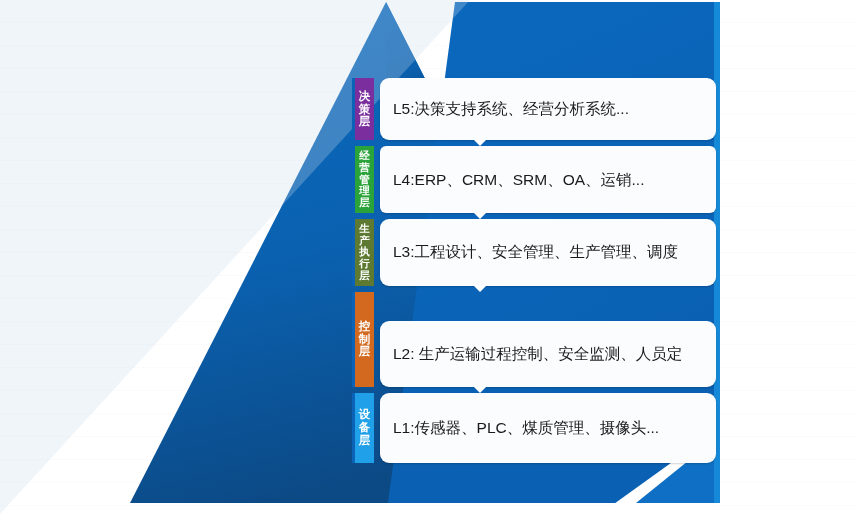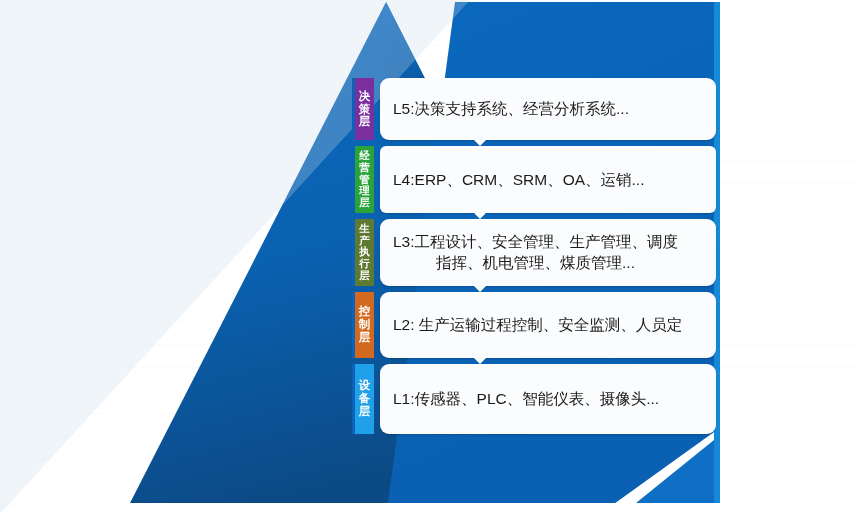--- a/index.html
+++ b/index.html
@@ -193,48 +193,47 @@
       <div class="tag" style="background:#5e7a32; border-left-color:#0b63b8; font-size:10.5px;">
         <span>生</span>
         <span>产</span>
         <span>执</span>
         <span>行</span>
         <span>层</span>
       </div>
       <div class="card" style="min-height:66px;text-align:center;">
         <div class="card-text">
           <div>L3:工程设计、安全管理、生产管理、调度</div>
-          <div>指挥、机电管理、煤质管理...</div>
         </div>
       </div>
       <div class="arrow"></div>
     </div>
 
     <div class="row">
       <div class="tag" style="background:#d2691e; border-left-color:#0b63b8;">
         <span>控</span>
         <span>制</span>
         <span>层</span>
       </div>
-      <div class="card" style="min-height:66px;">
+      <div class="card" style="min-height:66px;margin-top:29px;">
         <div class="card-text">
           <div>L2: 生产运输过程控制、安全监测、人员定</div>
         </div>
       </div>
       <div class="arrow"></div>
     </div>
 
     <div class="row">
       <div class="tag" style="background:#20a0e8; border-left-color:#0b63b8;">
         <span>设</span>
         <span>备</span>
         <span>层</span>
       </div>
       <div class="card" style="min-height:70px;">
         <div class="card-text">
-          <div>L1:传感器、PLC、智能仪表、摄像头...</div>
+          <div>L1:传感器、PLC、煤质管理、摄像头...</div>
         </div>
       </div>
     </div>
 
   </div>
 
 </div>
 
 </body></html>

